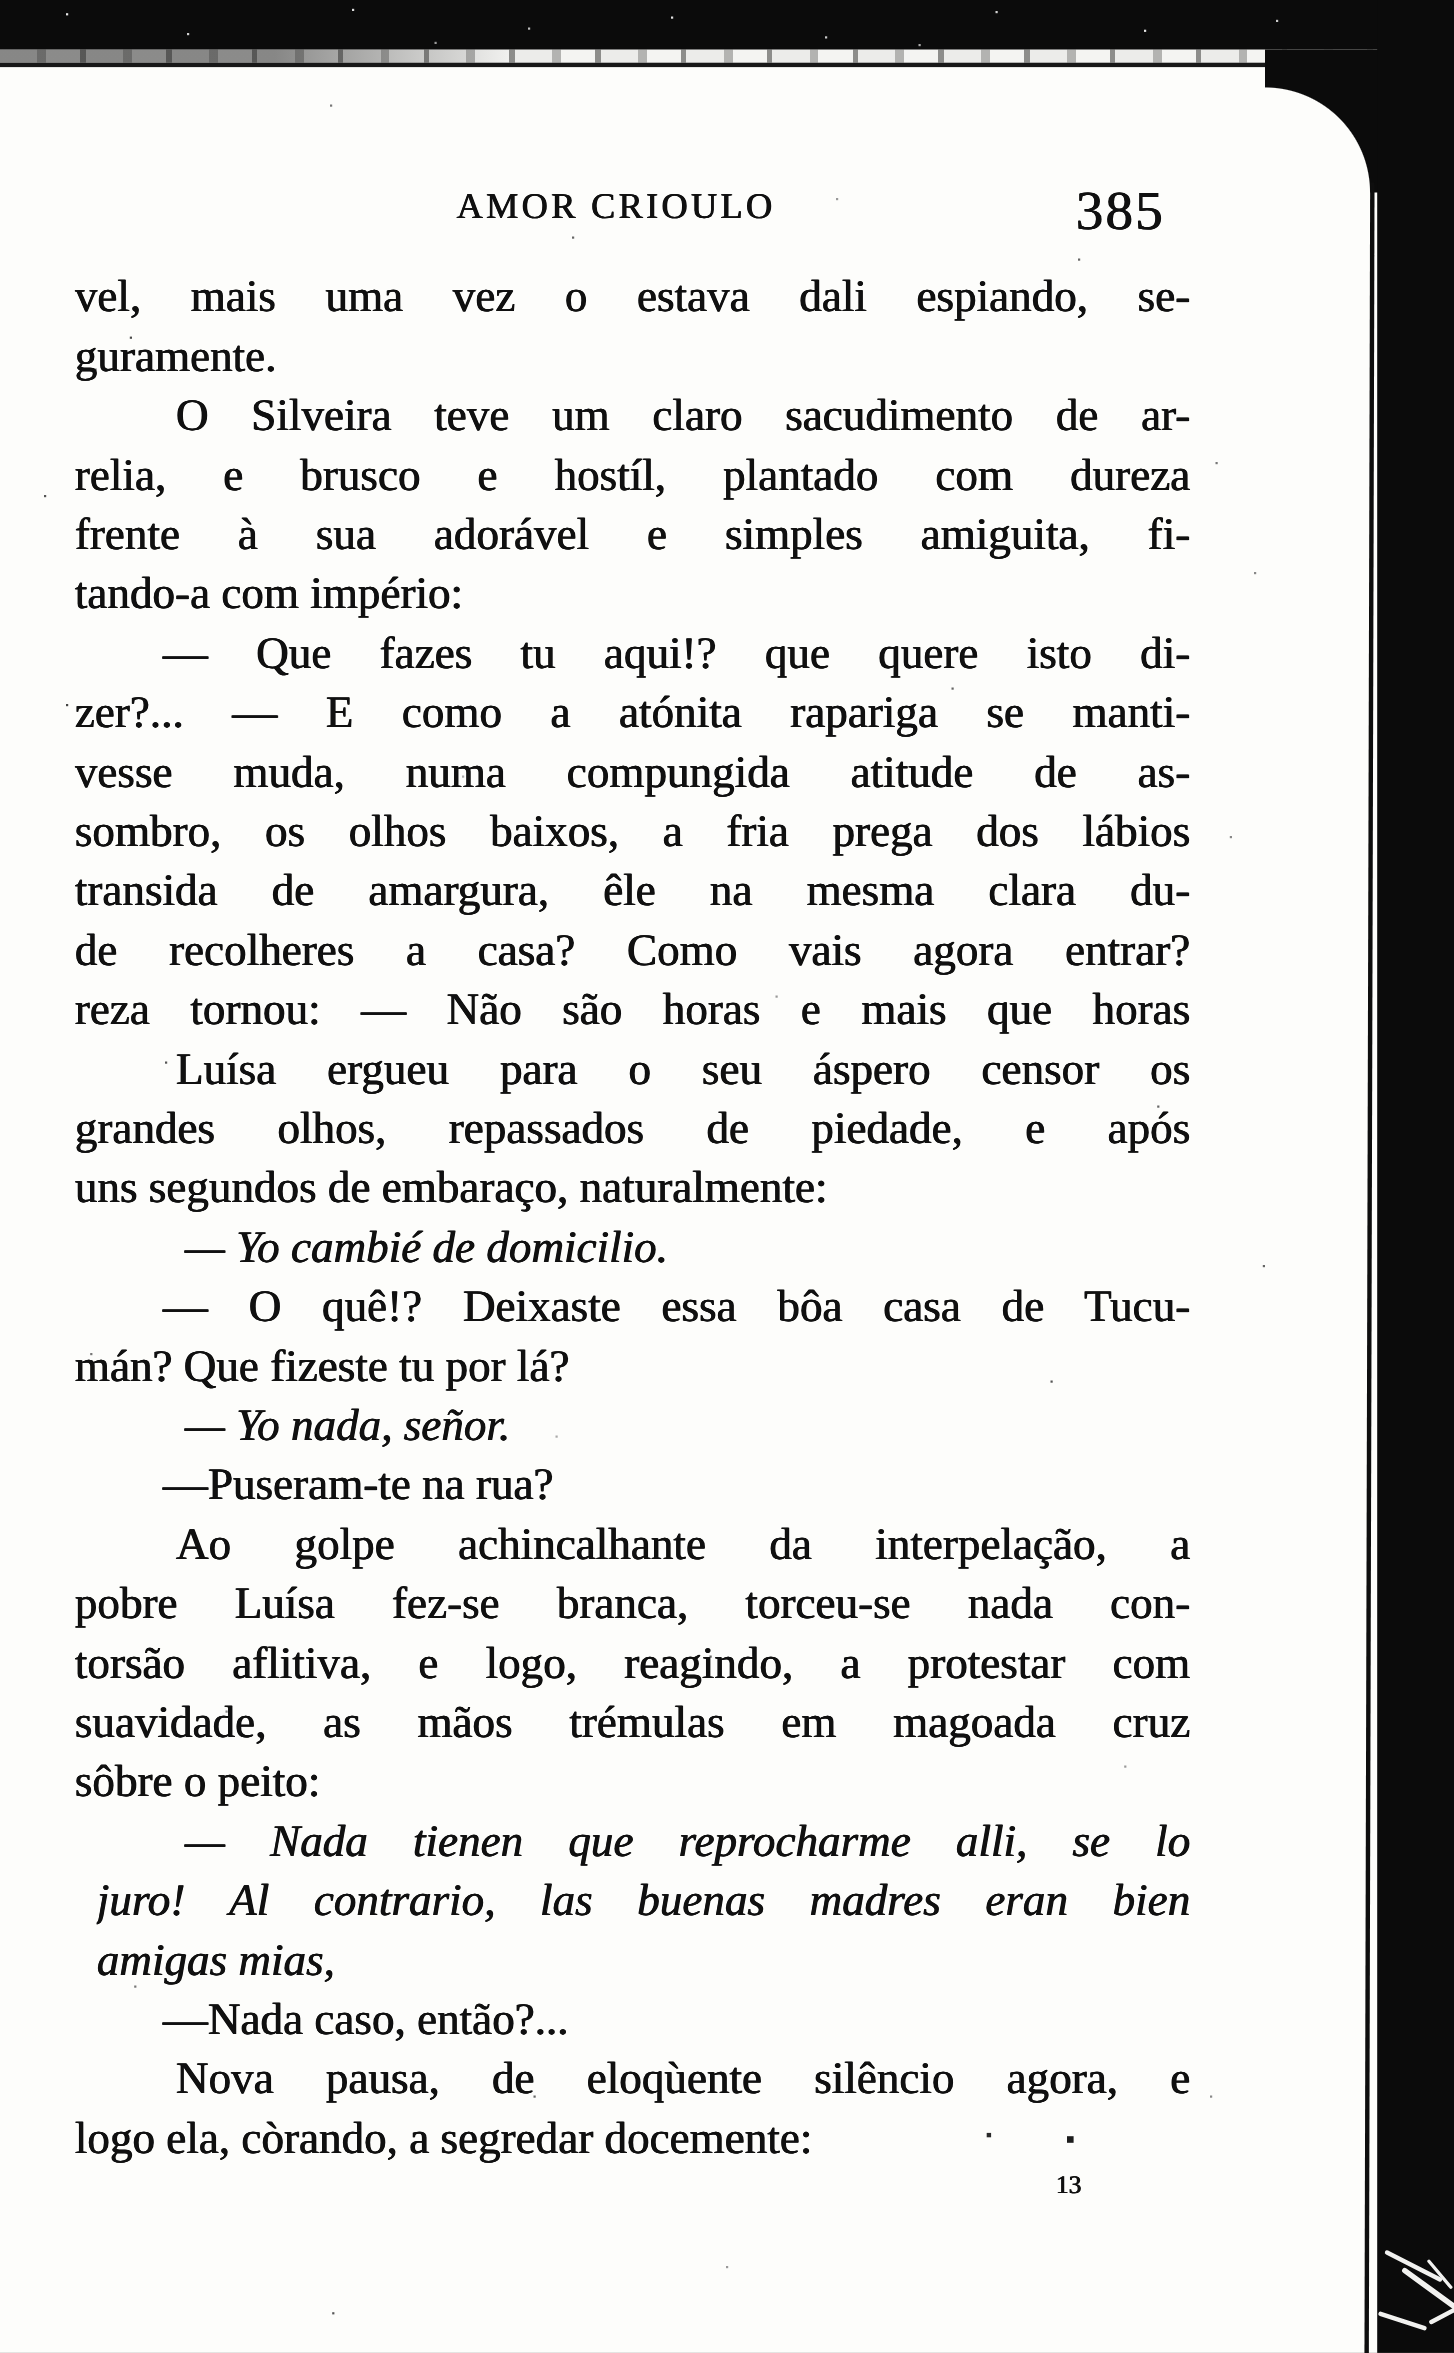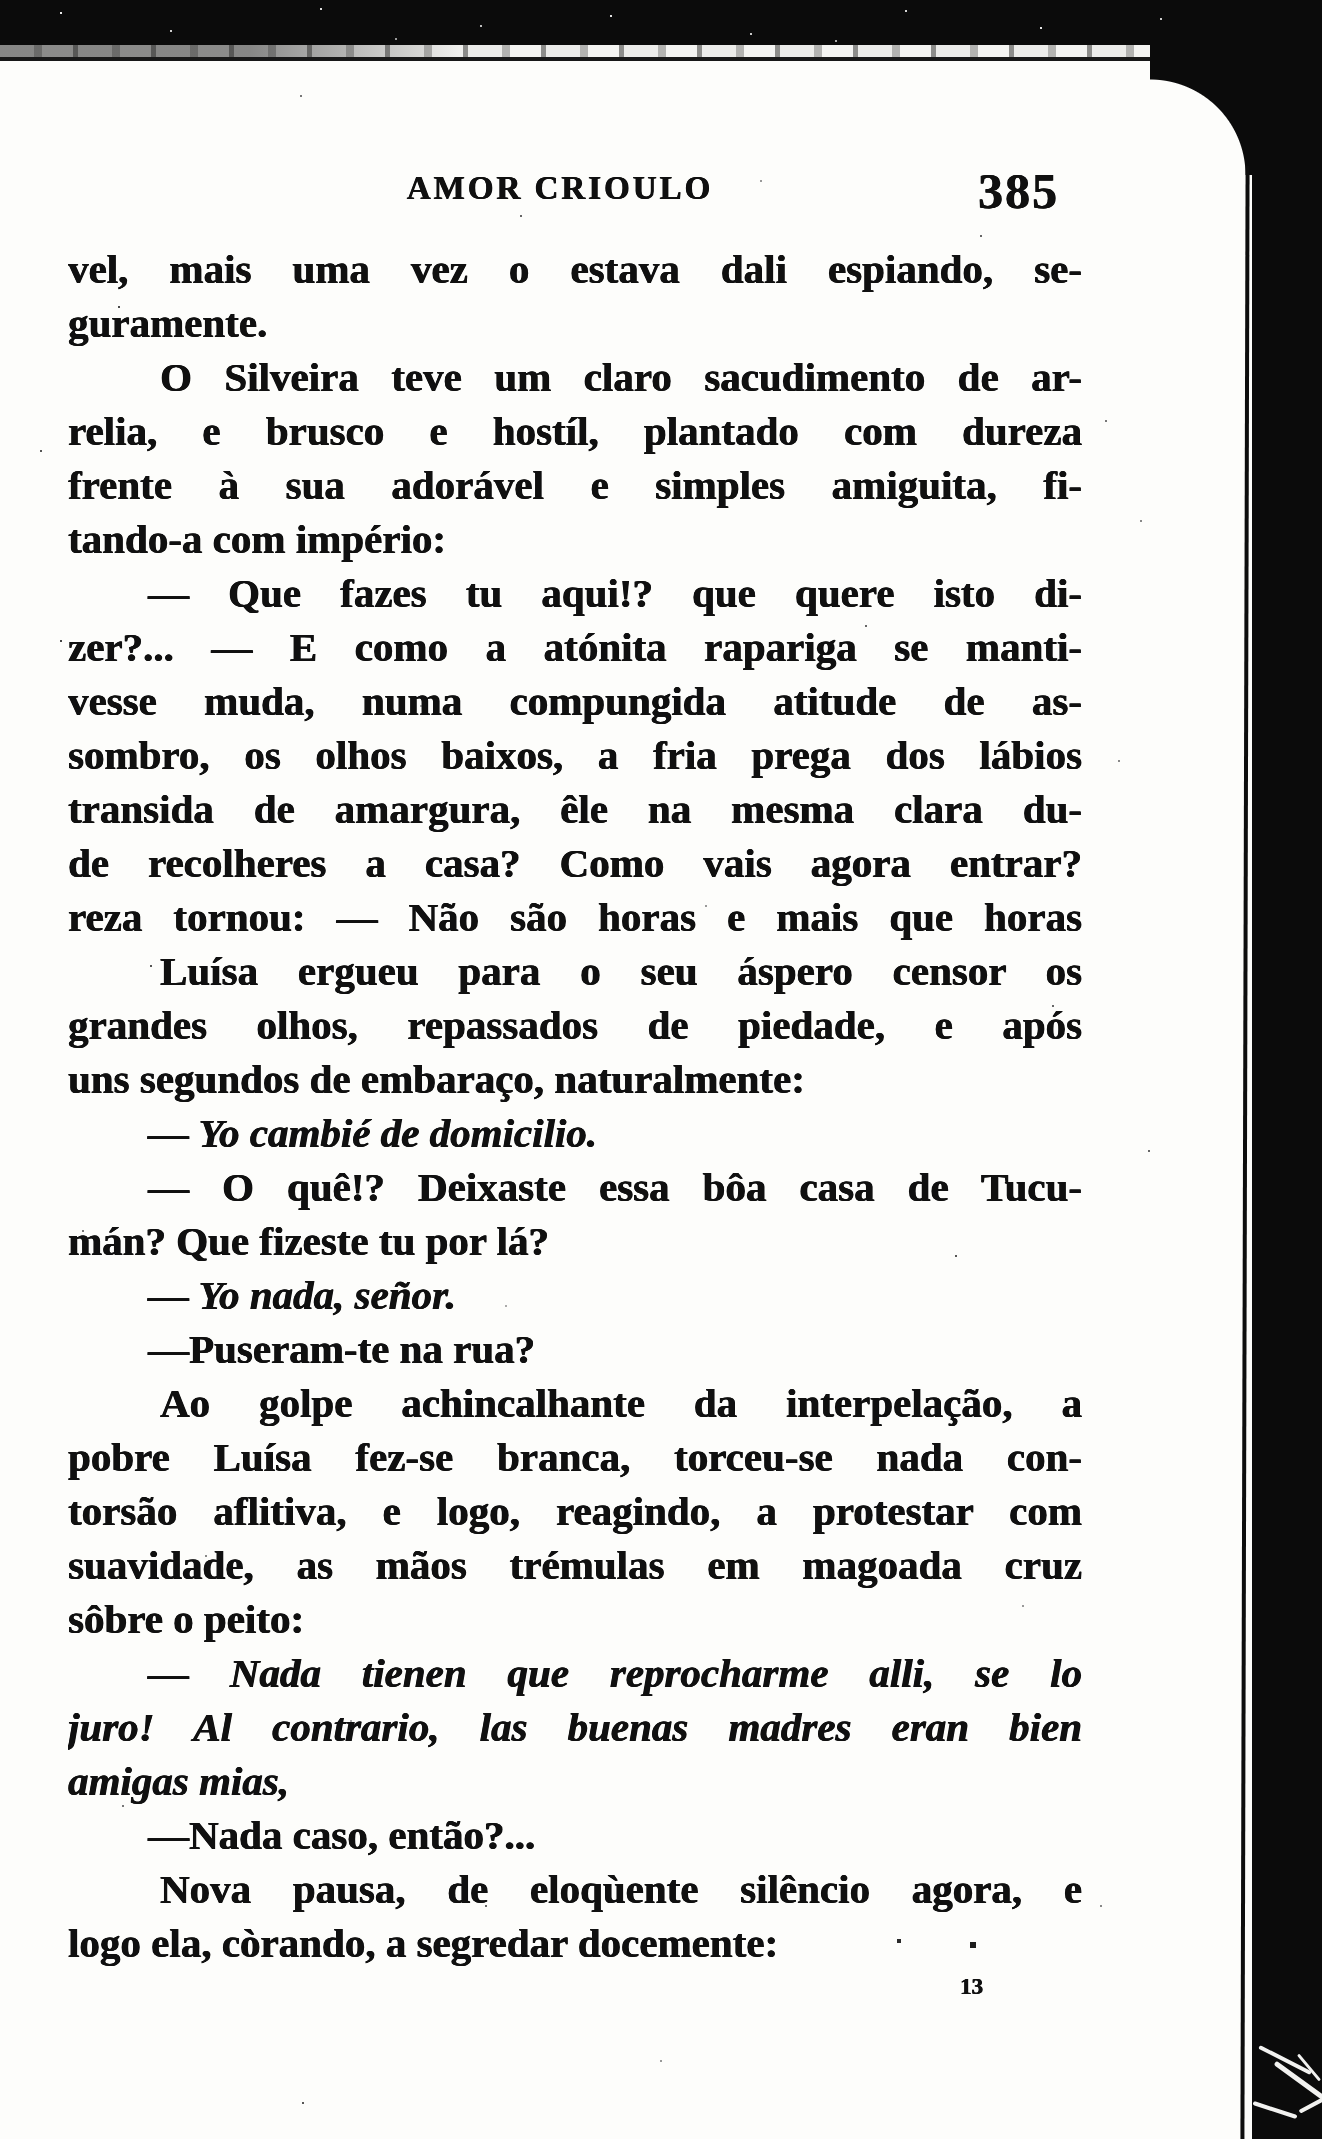--- a/index.html
+++ b/index.html
@@ -1,21 +1,20 @@
 <!DOCTYPE html>
 <html><head>
 <meta charset="utf-8">
 <style>
   html,body{margin:0;padding:0;background:#050505;}
   .scan{
     position:relative;width:1322px;height:2139px;overflow:hidden;
     background:#fdfdfb;color:#101010;
     font-family:"Liberation Serif","DejaVu Serif",serif;
     text-shadow:0.45px 0 0 currentColor,-0.35px 0 0 currentColor;
-    font-weight:bold;
   }
   
   .top-band{position:absolute;left:0;top:0;width:1322px;height:45px;background:#0b0b0b;}
   .top-band-noise{position:absolute;left:0;top:0;width:2px;height:2px;background:transparent;
     box-shadow:60px 12px #e9e9e9,170px 30px #cfcfcf,320px 8px #dcdcdc,480px 25px #bdbdbd,
       610px 15px #e2e2e2,750px 33px #c9c9c9,905px 10px #d5d5d5,1040px 27px #e6e6e6,
       1160px 18px #cccccc,1265px 30px #e0e0e0,395px 38px #9a9a9a,835px 40px #aaaaaa;}
   .top-stripe{position:absolute;left:0;top:45px;width:1322px;height:12px;
     background:
       linear-gradient(90deg, rgba(35,35,35,.5) 0 250px, rgba(35,35,35,0) 470px),
@@ -44,21 +43,21 @@
   
   .running-title{position:absolute;left:560px;top:170px;transform:translateX(-50%);
     white-space:nowrap;font-size:33px;letter-spacing:3px;}
   .page-number{position:absolute;left:978px;top:162px;font-size:50px;letter-spacing:2px;}
   
   .text-block{position:absolute;left:68px;top:242px;width:1014px;font-size:41px;line-height:54px;}
   .line{height:54px;white-space:nowrap;}
   .line.just{white-space:normal;text-align:justify;text-align-last:justify;overflow:hidden;}
   .line.ind-para{padding-left:92px;}
   .line.ind-dash{padding-left:80px;}
-  .line.italic{font-style:italic;}
+  .line.italic{font-style:italic;margin-left:20px;}
   
   .signature-mark{position:absolute;left:960px;top:1974px;font-size:23px;}
 </style>
 </head>
 <body>
 
 <div class="scan">
 
   <div class="top-stripe"></div>
   <div class="top-band">

